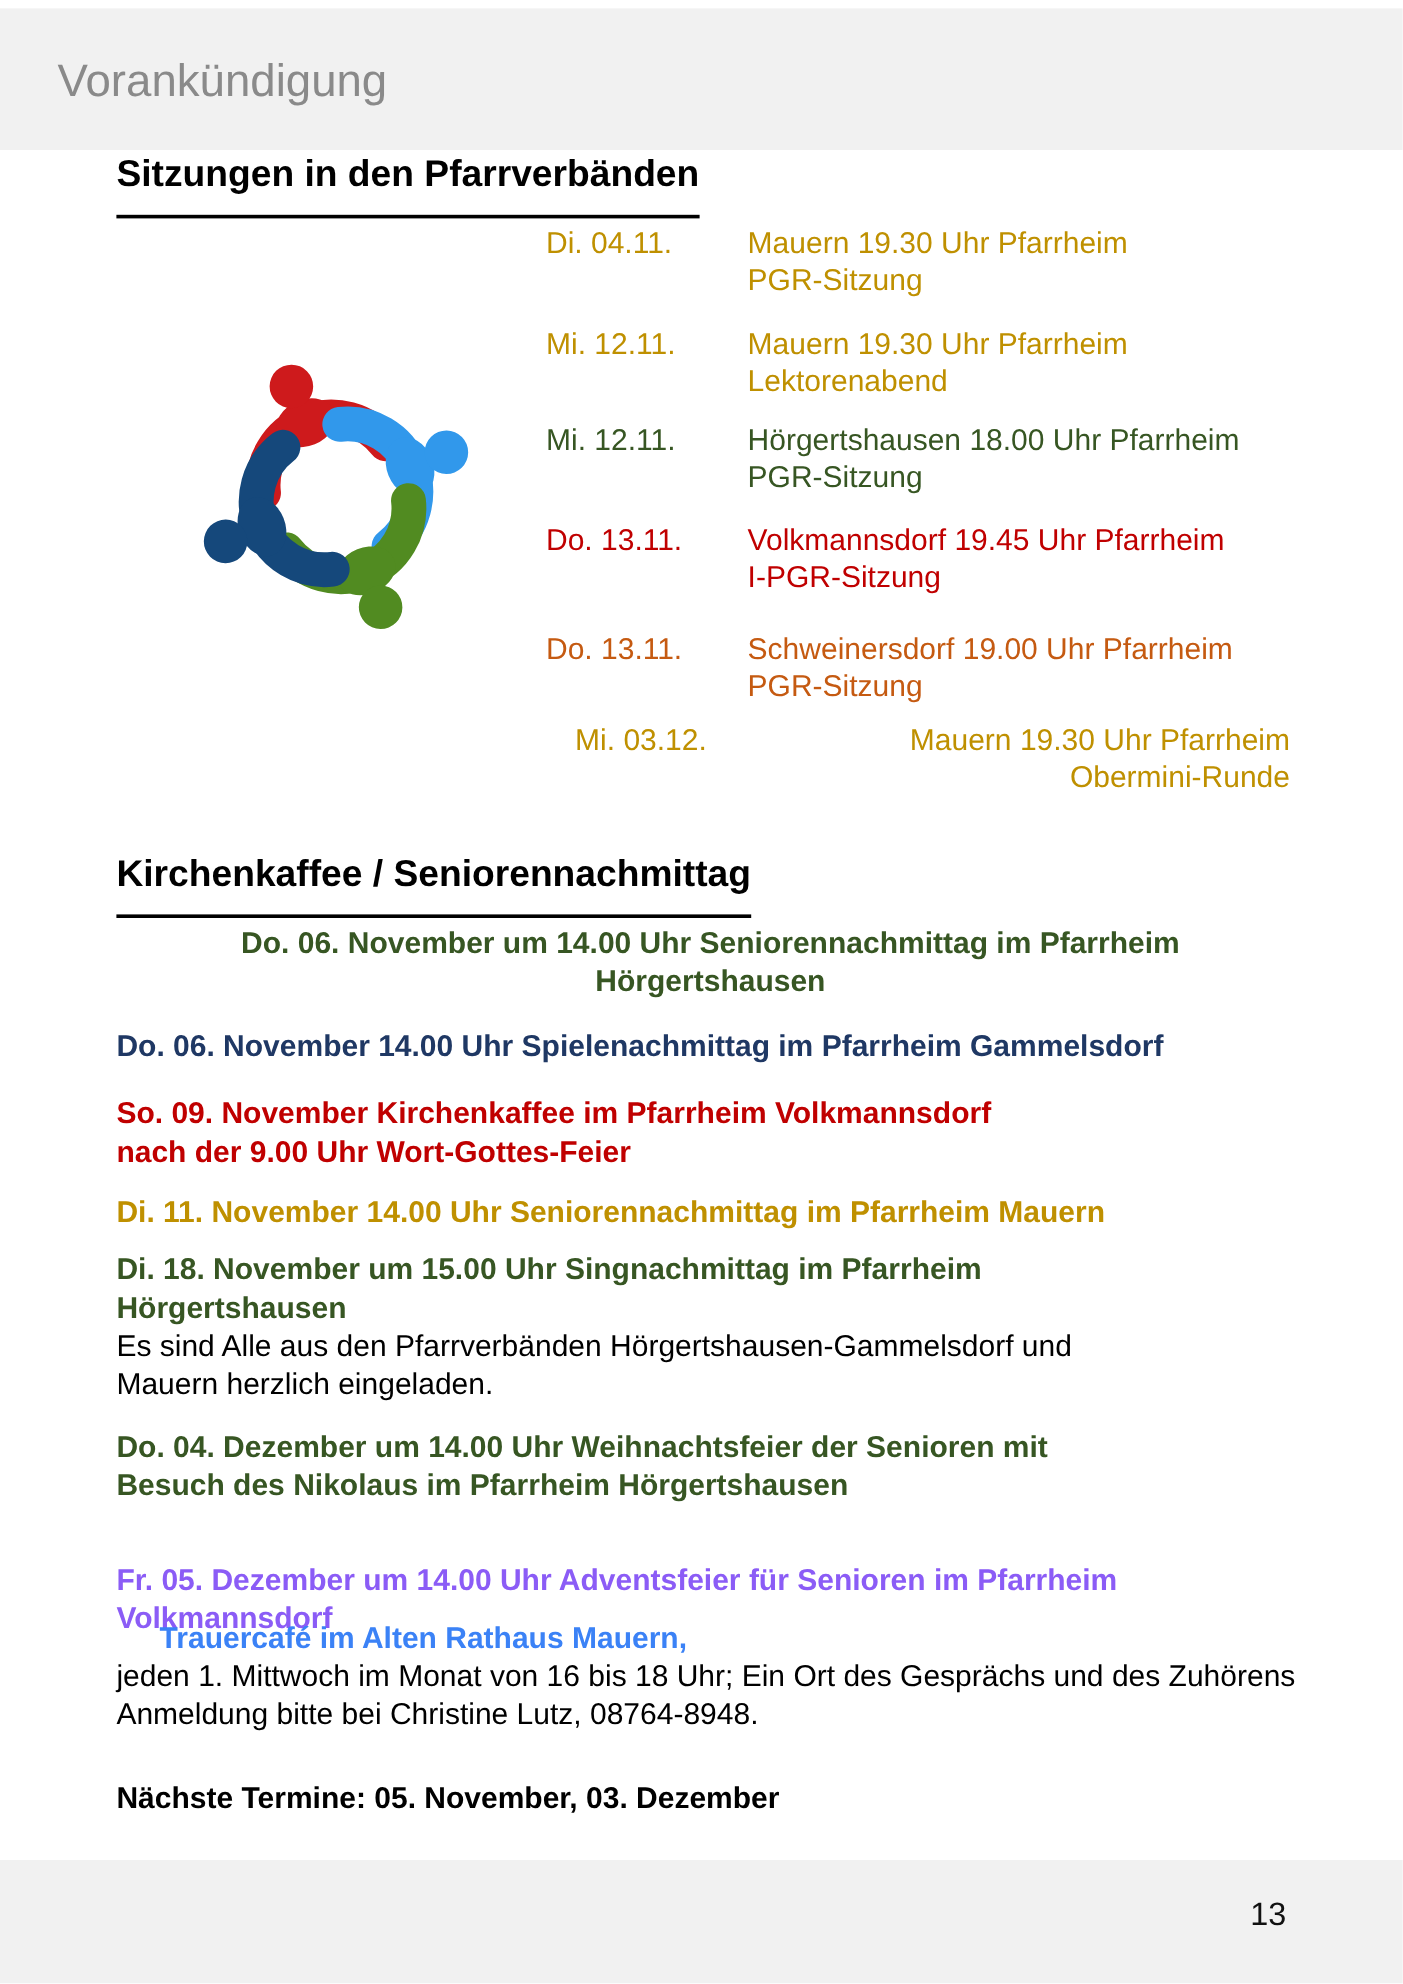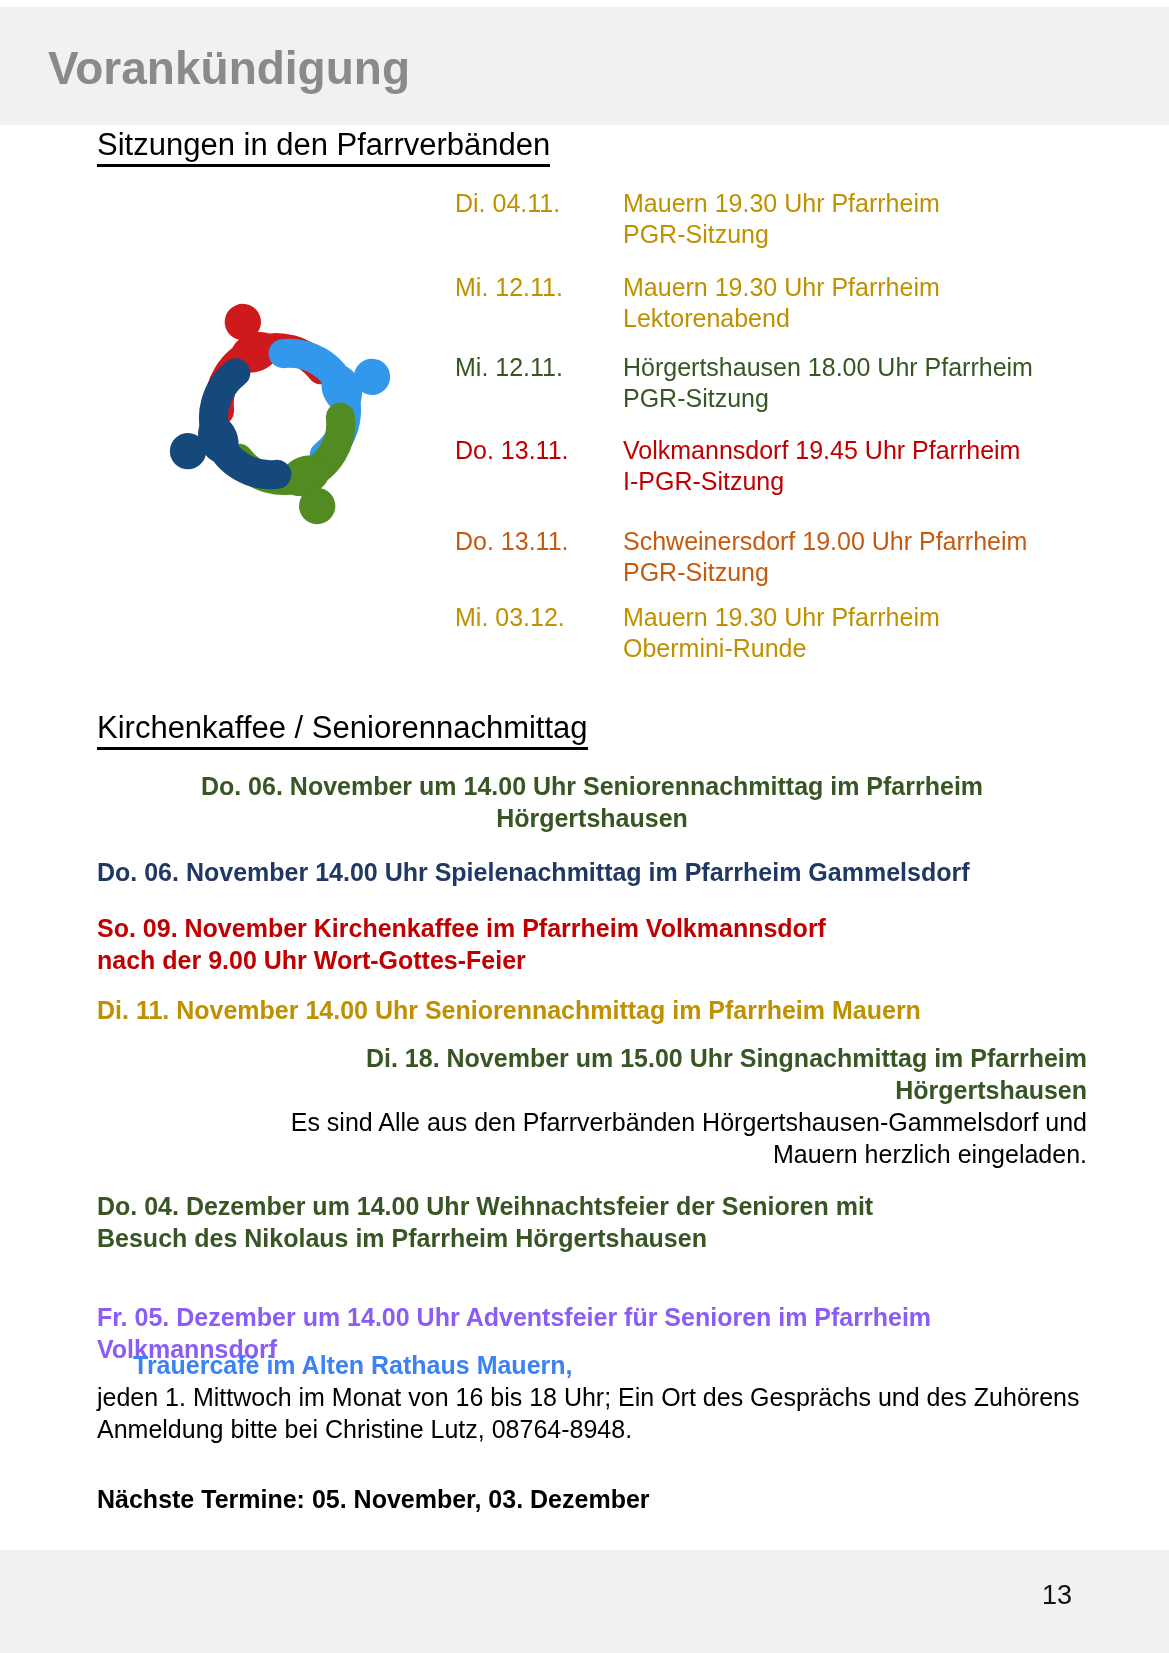--- a/index.html
+++ b/index.html
@@ -5,26 +5,26 @@
   html,body{margin:0;padding:0;}
   body{
     width:1169px;height:1653px;position:relative;background:#ffffff;
     font-family:"Liberation Sans","DejaVu Sans",sans-serif;
     -webkit-font-smoothing:antialiased;overflow:hidden;
   }
   .abs{position:absolute;}
   
   .band-top{left:0;top:7px;width:1169px;height:118px;background:#F1F1F1;}
   .band-bottom{left:0;top:1550px;width:1169px;height:103px;background:#F1F1F1;}
-  .banner-title{left:48px;top:42px;font-size:46px;line-height:52px;color:#8A8A8A;letter-spacing:0;font-weight:bold;}
+  .banner-title{left:48px;top:42px;font-size:38px;line-height:52px;color:#8A8A8A;letter-spacing:0;}
   .page-number{top:1580px;right:97px;font-size:27px;color:#111;}
   
   .section-heading{
-    left:97px;font-size:31px;font-weight:normal;color:#000;
-    line-height:34px;display:inline-block;border-bottom:3px solid #000;padding-bottom:2px;
+    left:97px;font-size:31px;font-weight:bold;color:#000;
+    line-height:34px;display:inline-block;border-bottom:3px solid #000;padding-bottom:17px;
   }
   
   .meeting{left:455px;width:620px;display:flex;font-size:25px;line-height:31px;gap:34px;}
   .m-date{width:134px;flex:0 0 134px;}
   .m-desc{flex:1;}
   .m-line{display:block;}
   
   .para{left:97px;width:990px;font-size:25px;line-height:32px;font-weight:bold;}
   .para .line{display:block;}
   .note{color:#000;font-weight:normal;}
@@ -108,21 +108,21 @@
     <span class="m-line">I-PGR-Sitzung</span>
   </span>
 </div>
 <div class="abs meeting" style="top: 526px; color: rgb(197, 90, 17);">
   <span class="m-date">Do. 13.11.</span>
   <span class="m-desc">
     <span class="m-line">Schweinersdorf 19.00 Uhr Pfarrheim</span>
     <span class="m-line">PGR-Sitzung</span>
   </span>
 </div>
-<div class="abs meeting" style="top: 602px; color: rgb(191, 144, 0);">
+<div class="abs meeting" style="top: 602px; color: rgb(191, 144, 0); text-align: right;">
   <span class="m-date">Mi. 03.12.</span>
   <span class="m-desc">
     <span class="m-line">Mauern 19.30 Uhr Pfarrheim</span>
     <span class="m-line">Obermini-Runde</span>
   </span>
 </div>
 
 <div class="abs section-heading" style="top:711px;">Kirchenkaffee / Seniorennachmittag</div>
 
 <div class="abs para" style="top: 770px; color: rgb(55, 86, 35); text-align: center;">
@@ -136,21 +136,21 @@
 
 <div class="abs para" style="top: 912px; color: rgb(192, 0, 0);">
   <span class="line">So. 09. November Kirchenkaffee im Pfarrheim Volkmannsdorf</span>
   <span class="line">nach der 9.00 Uhr Wort-Gottes-Feier</span>
 </div>
 
 <div class="abs para" style="top: 994px; color: rgb(191, 144, 0);">
   <span class="line">Di. 11. November 14.00 Uhr Seniorennachmittag im Pfarrheim Mauern</span>
 </div>
 
-<div class="abs para" style="top:1042px;text-align:right;">
+<div class="abs para" style="top:1042px;">
   <div style="color: rgb(55, 86, 35);">
     <span class="line">Di. 18. November um 15.00 Uhr Singnachmittag im Pfarrheim</span>
     <span class="line">Hörgertshausen</span>
   </div>
   <div class="note">
     <span class="line">Es sind Alle aus den Pfarrverbänden Hörgertshausen-Gammelsdorf und</span>
     <span class="line">Mauern herzlich eingeladen.</span>
   </div>
 </div>
 

